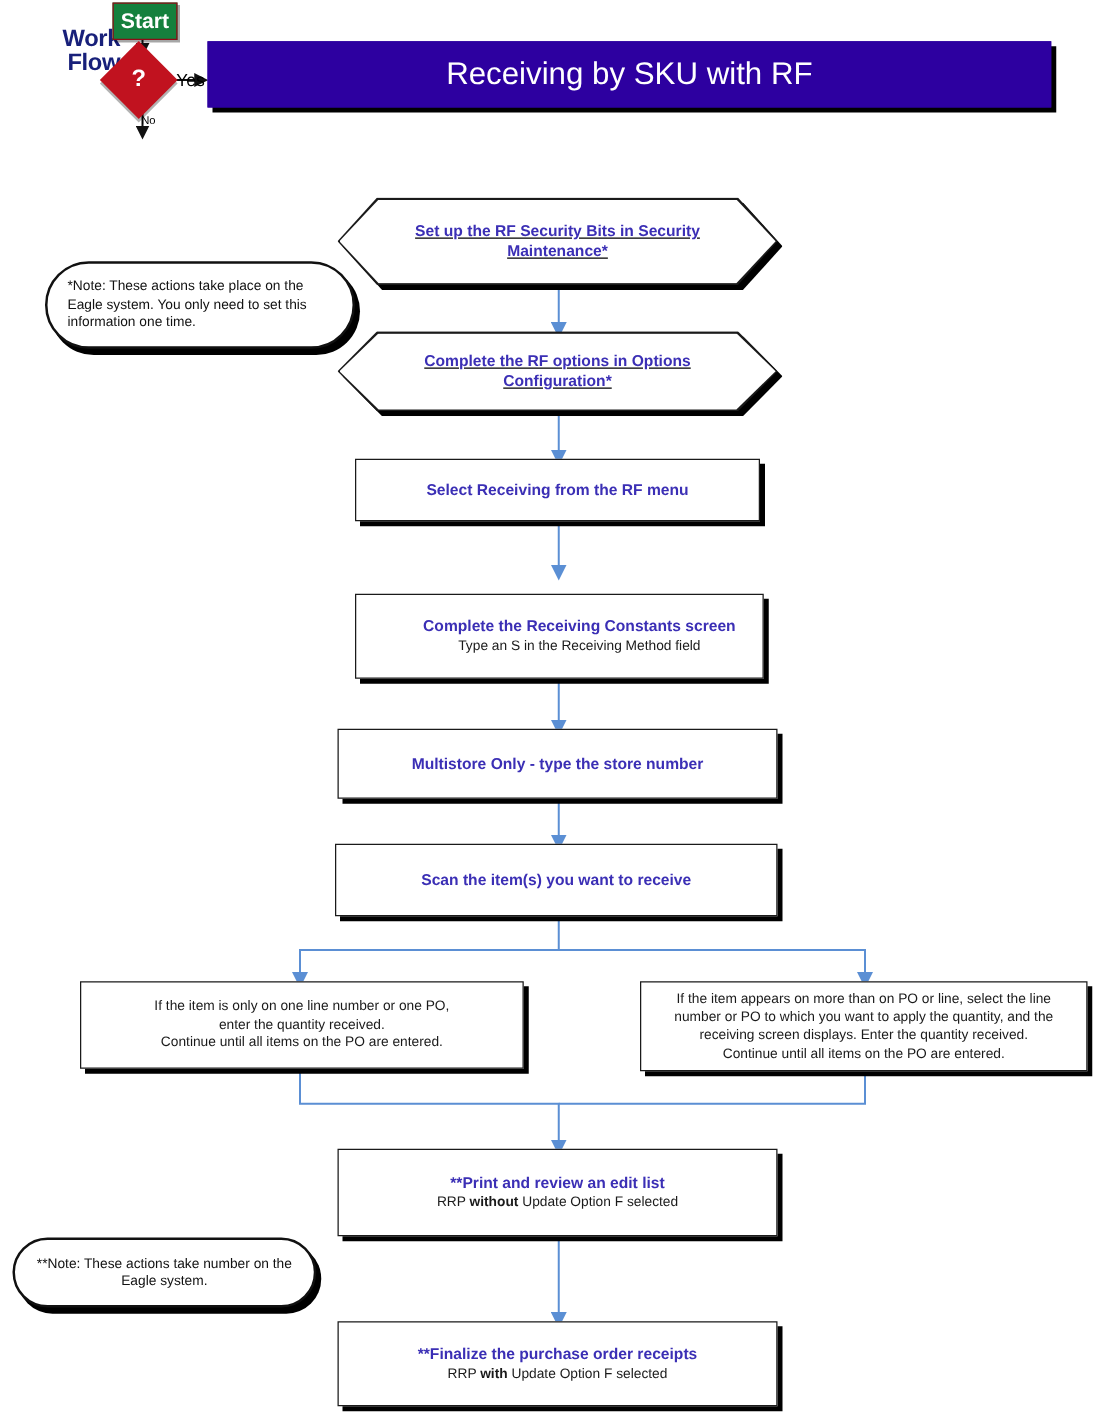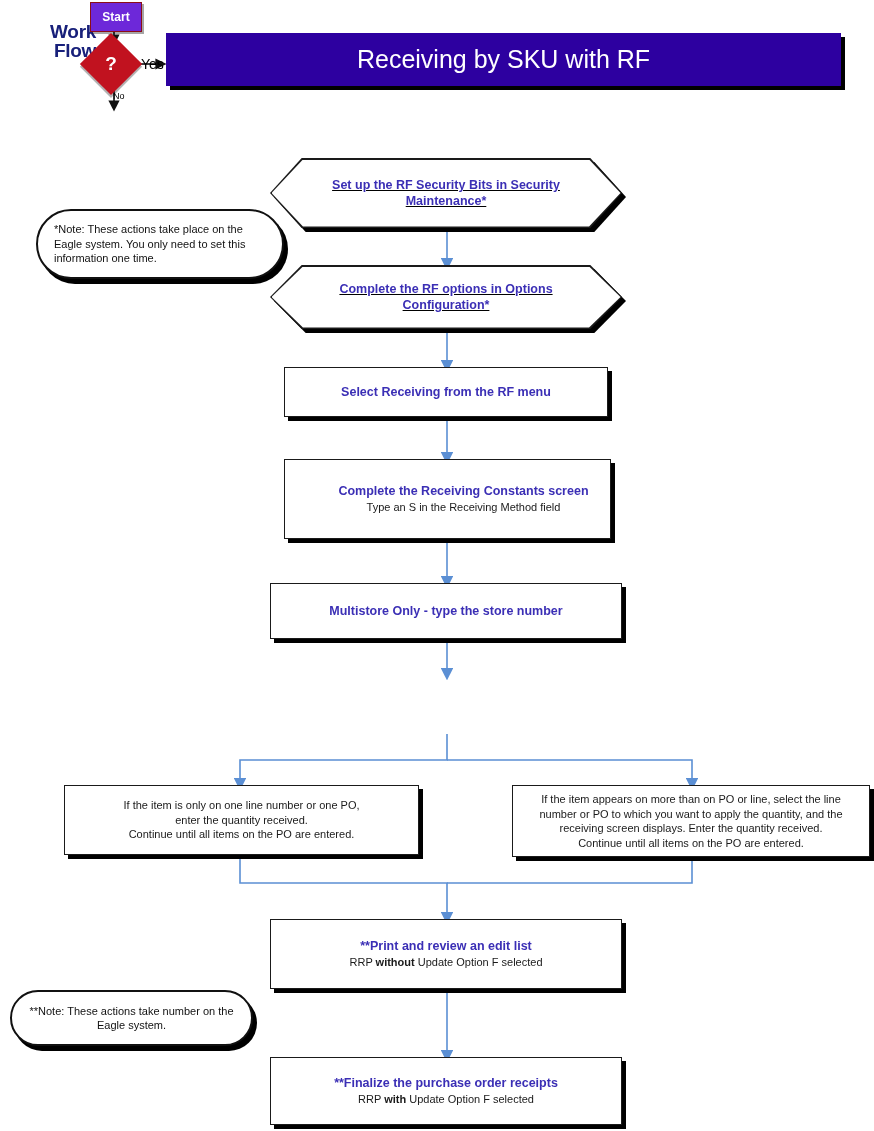--- a/index.html
+++ b/index.html
@@ -47,24 +47,24 @@
     line-height: 19px;
     text-align: right;
     letter-spacing: -0.3px;
   }
   .start-box {
     position: absolute;
     left: 90px;
     top: 2px;
     width: 50px;
     height: 28px;
-    background: #6d28d9;
+    background: #15803d;
     border: 1px solid #8c0d17;
     color: #ffffff;
-    font-size: 12px;
+    font-size: 17px;
     font-weight: bold;
     display: flex;
     align-items: center;
     justify-content: center;
     box-shadow: 2px 2px 0 rgba(0,0,0,0.35);
   }
   .diamond {
     position: absolute;
     left: 89px;
     top: 42px;
@@ -270,29 +270,32 @@
     <div class="hexbody"></div>
     <div class="hexinner">
       <div class="hextext">Complete the RF options in Options Configuration*</div>
     </div>
   </div>
 
   <div class="node" style="left:284px; top:367px; width:324px; height:50px;">
     <div class="t1">Select Receiving from the RF menu</div>
   </div>
 
-  <div class="node" style="left:284px; top:459px; width:327px; height:80px;padding-left:42px;">
+  <div class="node" style="left:284px; top:475px; width:327px; height:68px;padding-left:42px;">
     <div class="t1">Complete the Receiving Constants screen</div>
     <div class="t2">Type an S in the Receiving Method field</div>
   </div>
 
   <div class="node" style="left:270px; top:583px; width:352px; height:56px;">
     <div class="t1">Multistore Only - type the store number</div>
   </div>
 
+  <div class="node" style="left:268px; top:675px; width:354px; height:58px;">
+    <div class="t1">Scan the item(s) you want to receive</div>
+  </div>
 
   <div class="node" style="left:64px; top:785px; width:355px; height:70px;">
     <div class="plain">If the item is only on one line number or one PO,<br>enter the quantity received.<br>Continue until all items on the PO are entered.</div>
   </div>
 
   <div class="node" style="left:512px; top:785px; width:358px; height:72px;">
     <div class="plain">If the item appears on more than on PO or line, select the line number or PO to which you want to apply the quantity, and the receiving screen displays. Enter the quantity received.<br>Continue until all items on the PO are entered.</div>
   </div>
 
   <div class="node" style="left:270px; top:919px; width:352px; height:70px;">

